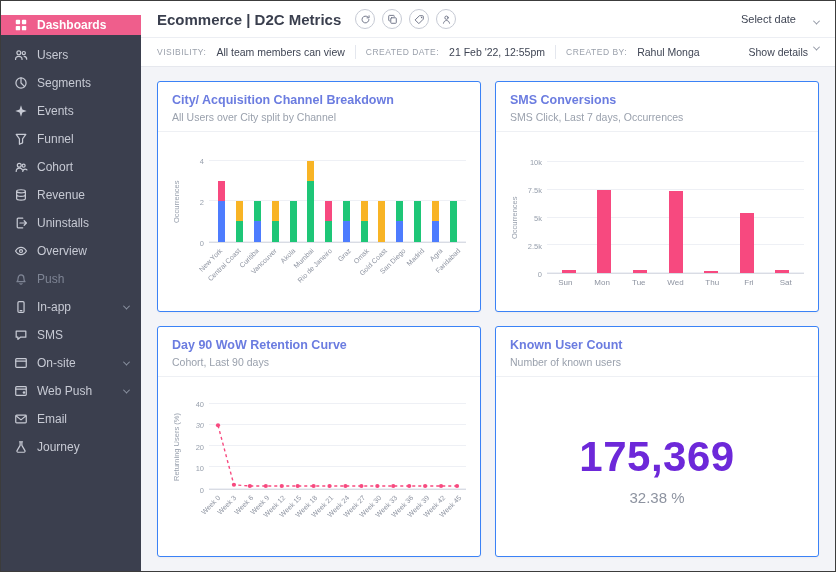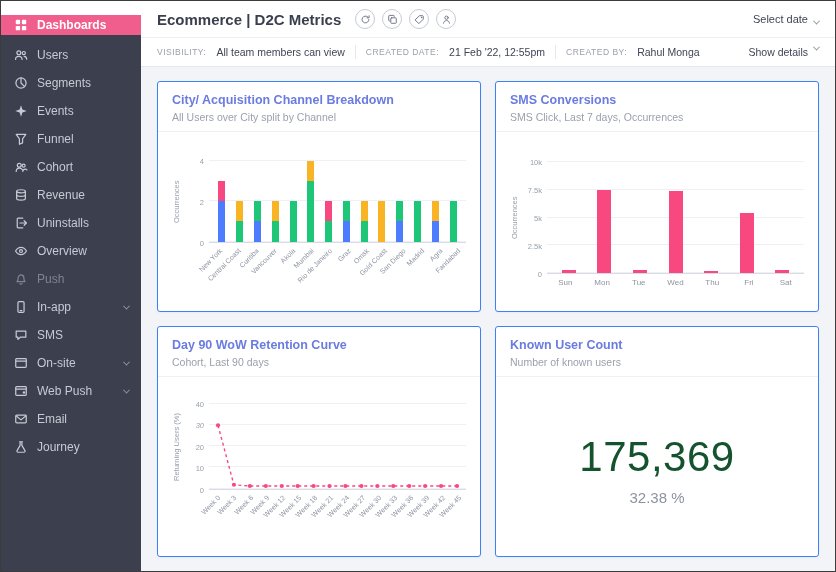--- a/index.html
+++ b/index.html
@@ -26,21 +26,21 @@
 
   
   .main { flex:1; display:flex; flex-direction:column; min-width:0; background:#f3f4f8; }
 
   .header { height:37px; background:#fff; display:flex; align-items:center; padding:0 16px; gap:6px;
             border-bottom:1px solid #eceef3; }
   .page-title { font-size:15px; font-weight:bold; color:#3a3f4e; margin-right:8px; white-space:nowrap; }
   .icon-btn { width:20px; height:20px; border-radius:50%; border:1px solid #c6cad4; background:#fff;
               display:inline-flex; align-items:center; justify-content:center; color:#6f7587; cursor:pointer; }
   .icon-btn svg { width:11px; height:11px; }
-  .select-date { margin-left:auto; font-size:11px; color:#3f4554; display:flex; align-items:flex-end; gap:6px; cursor:pointer; }
+  .select-date { margin-left:auto; font-size:11px; color:#3f4554; display:flex; align-items:flex-end; gap:18px; cursor:pointer; }
   .select-date .chev { color:#8d93a0; }
 
   .meta { height:29px; background:#fff; display:flex; align-items:center; padding:0 16px; gap:10px;
           border-bottom:1px solid #e6e8ee; }
   .meta-label { font-size:8.5px; letter-spacing:.5px; color:#9aa0ab; text-transform:uppercase; }
   .meta-value { font-size:10.5px; color:#3f4554; }
   .vdiv { width:1px; height:14px; background:#e4e7ee; }
   .show-details { margin-left:auto; font-size:10.5px; color:#3f4554; display:flex; align-items:flex-start; gap:6px; cursor:pointer; }
   .show-details .chev { color:#8d93a0; }
 
@@ -74,21 +74,21 @@
   .xlabels { grid-area:2/3; display:flex; }
   .xlabels .xcell { flex:1; text-align:center; font-size:8px; color:#8d93a0; padding-top:4px; }
   .xlabels.rot { height:46px; }
   .xlabels.rot .xcell { position:relative; }
   .xlabels.rot .xcell span { position:absolute; top:4px; right:50%; transform:rotate(-45deg);
                              transform-origin:100% 0; font-size:7px; color:#8d93a0; white-space:nowrap; }
   .plot svg { position:absolute; left:0; top:0; overflow:visible; }
 
   
   .kpi { display:flex; flex-direction:column; align-items:center; justify-content:center; flex:1; gap:8px; }
-  .kpi-value { font-size:42px; font-weight:400; color:#14532d; letter-spacing:.5px; }
+  .kpi-value { font-size:42px; font-weight:700; color:#6d28d9; letter-spacing:.5px; }
   .kpi-sub { font-size:15px; color:#8d93a0; }
 </style>
 </head>
 <body>
 
 <div class="page">
 
   <aside class="sidebar">
     <div class="sidebar-top"></div>
     <nav>

